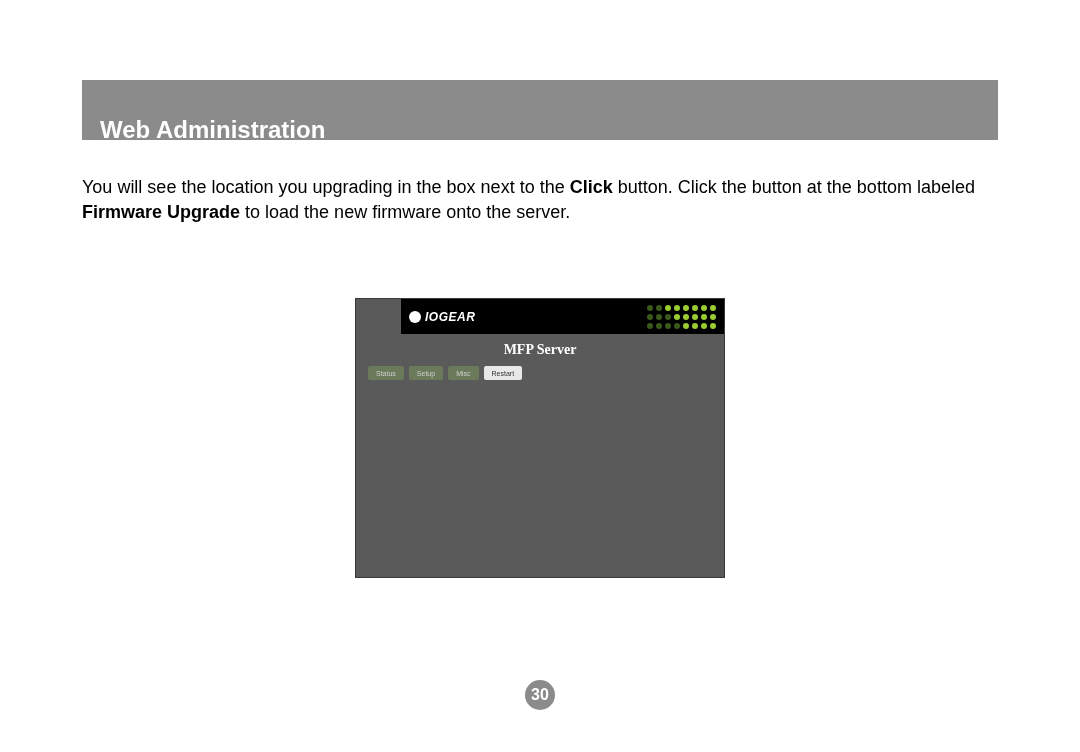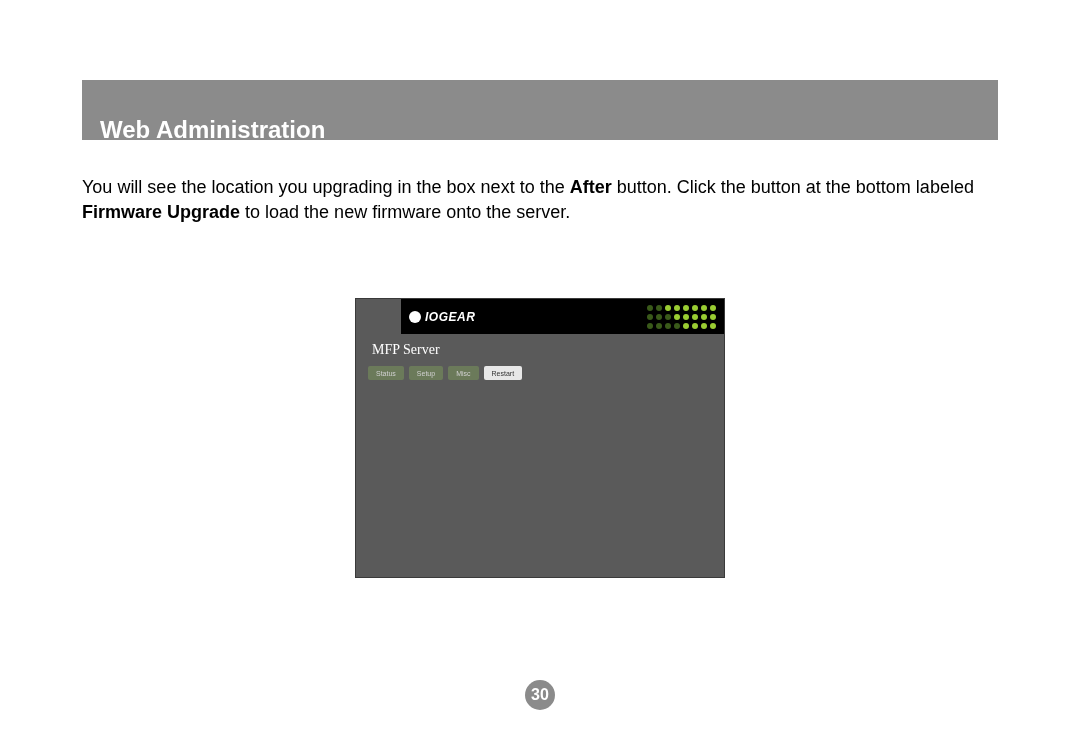--- a/index.html
+++ b/index.html
@@ -78,24 +78,24 @@
       gap: 3px;
     }
     .dot {
       width: 6px;
       height: 6px;
       background: #9acd32;
       border-radius: 50%;
     }
     .dot.dark { background: #3a5a1a; }
     .mfp-title {
-      text-align: left;
+      text-align: center;
       color: #ffffff;
       font-family: Georgia, serif;
-      font-weight: normal;
+      font-weight: bold;
       font-size: 14px;
       padding: 8px 16px;
     }
     .tab-row {
       display: flex;
       gap: 5px;
       padding: 0 12px;
     }
     .tab-btn {
       height: 14px;
@@ -191,21 +191,21 @@
     }
   </style>
 </head>
 <body>
 
 <div class="header-bar">
   <span class="header-title">Web Administration</span>
 </div>
 
 <div class="instruction-text">
-  <span>You will see the location you upgrading in the box next to the </span><b>After</b><span> button.  Click the button at the bottom labeled </span><b>Firmware Upgrade</b><span> to load the new firmware onto the server.</span>
+  <span>You will see the location you upgrading in the box next to the </span><b>Click</b><span> button.  Click the button at the bottom labeled </span><b>Firmware Upgrade</b><span> to load the new firmware onto the server.</span>
 </div>
 
 <div class="screenshot-panel">
   <div class="logo-bar">
     <span class="logo-text">
       <span class="logo-icon"></span>
       <span>IOGEAR</span>
     </span>
     <span class="dots-pattern">
       <span class="dot dark"></span>

